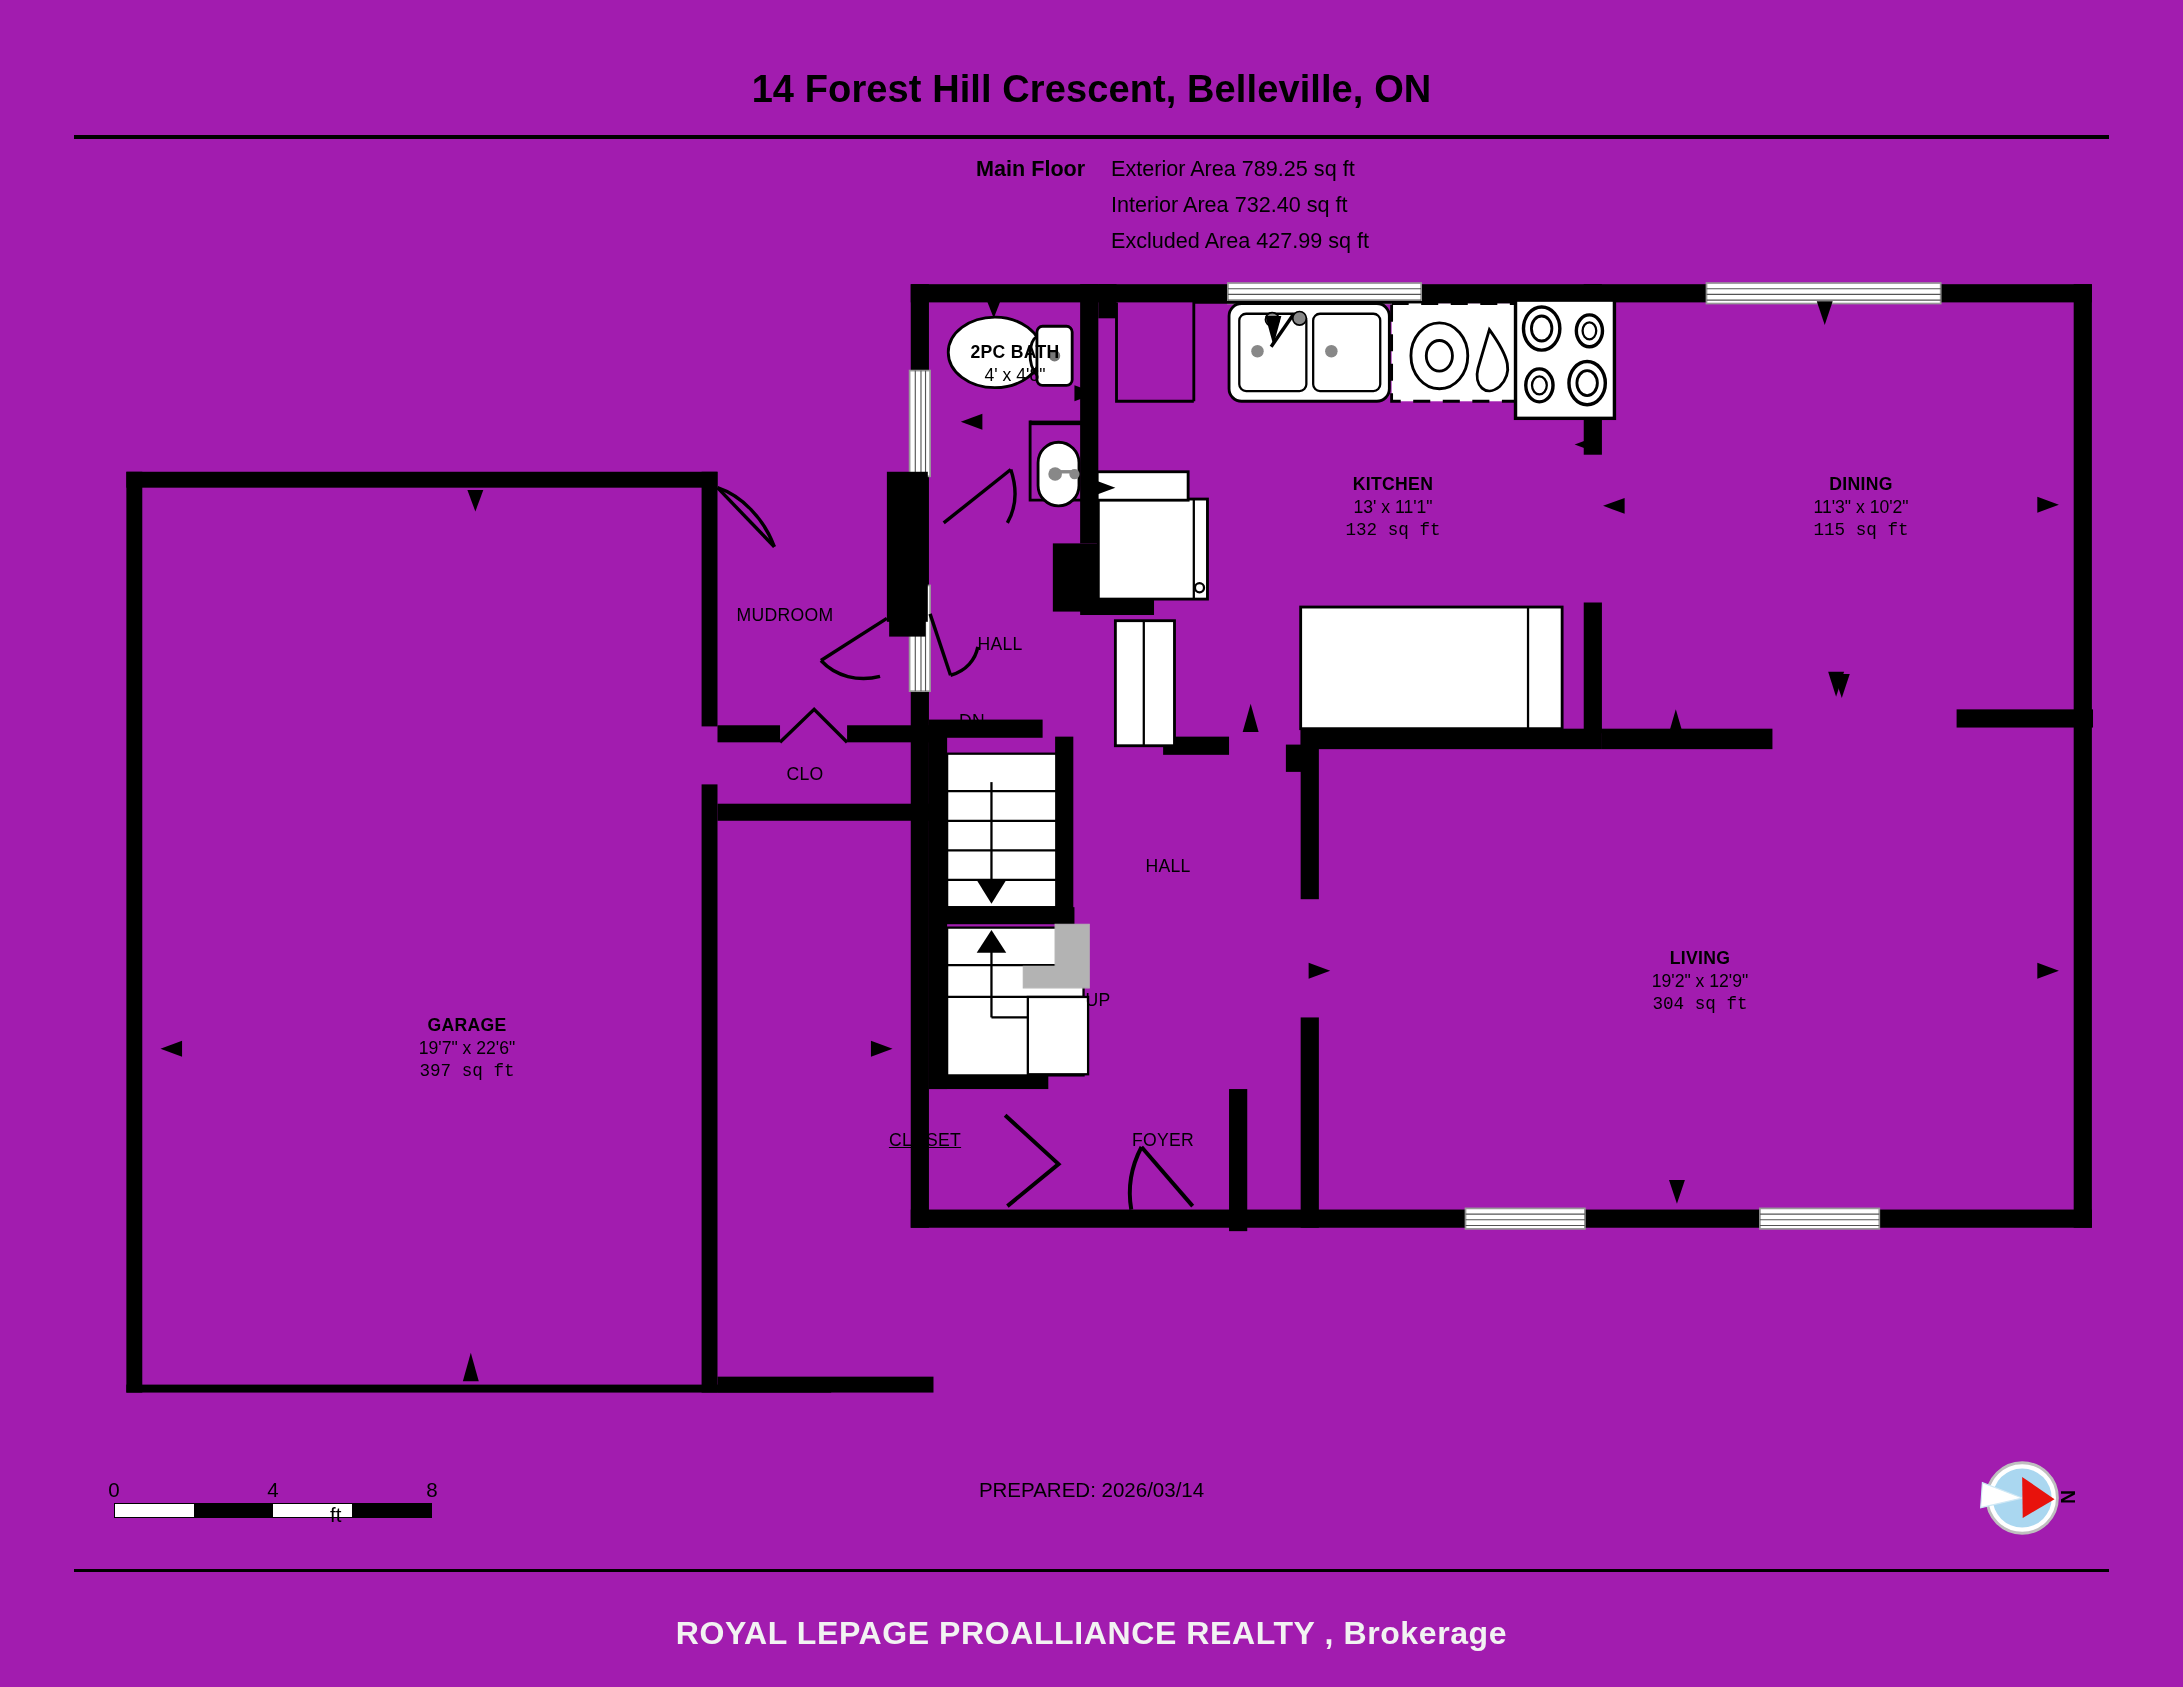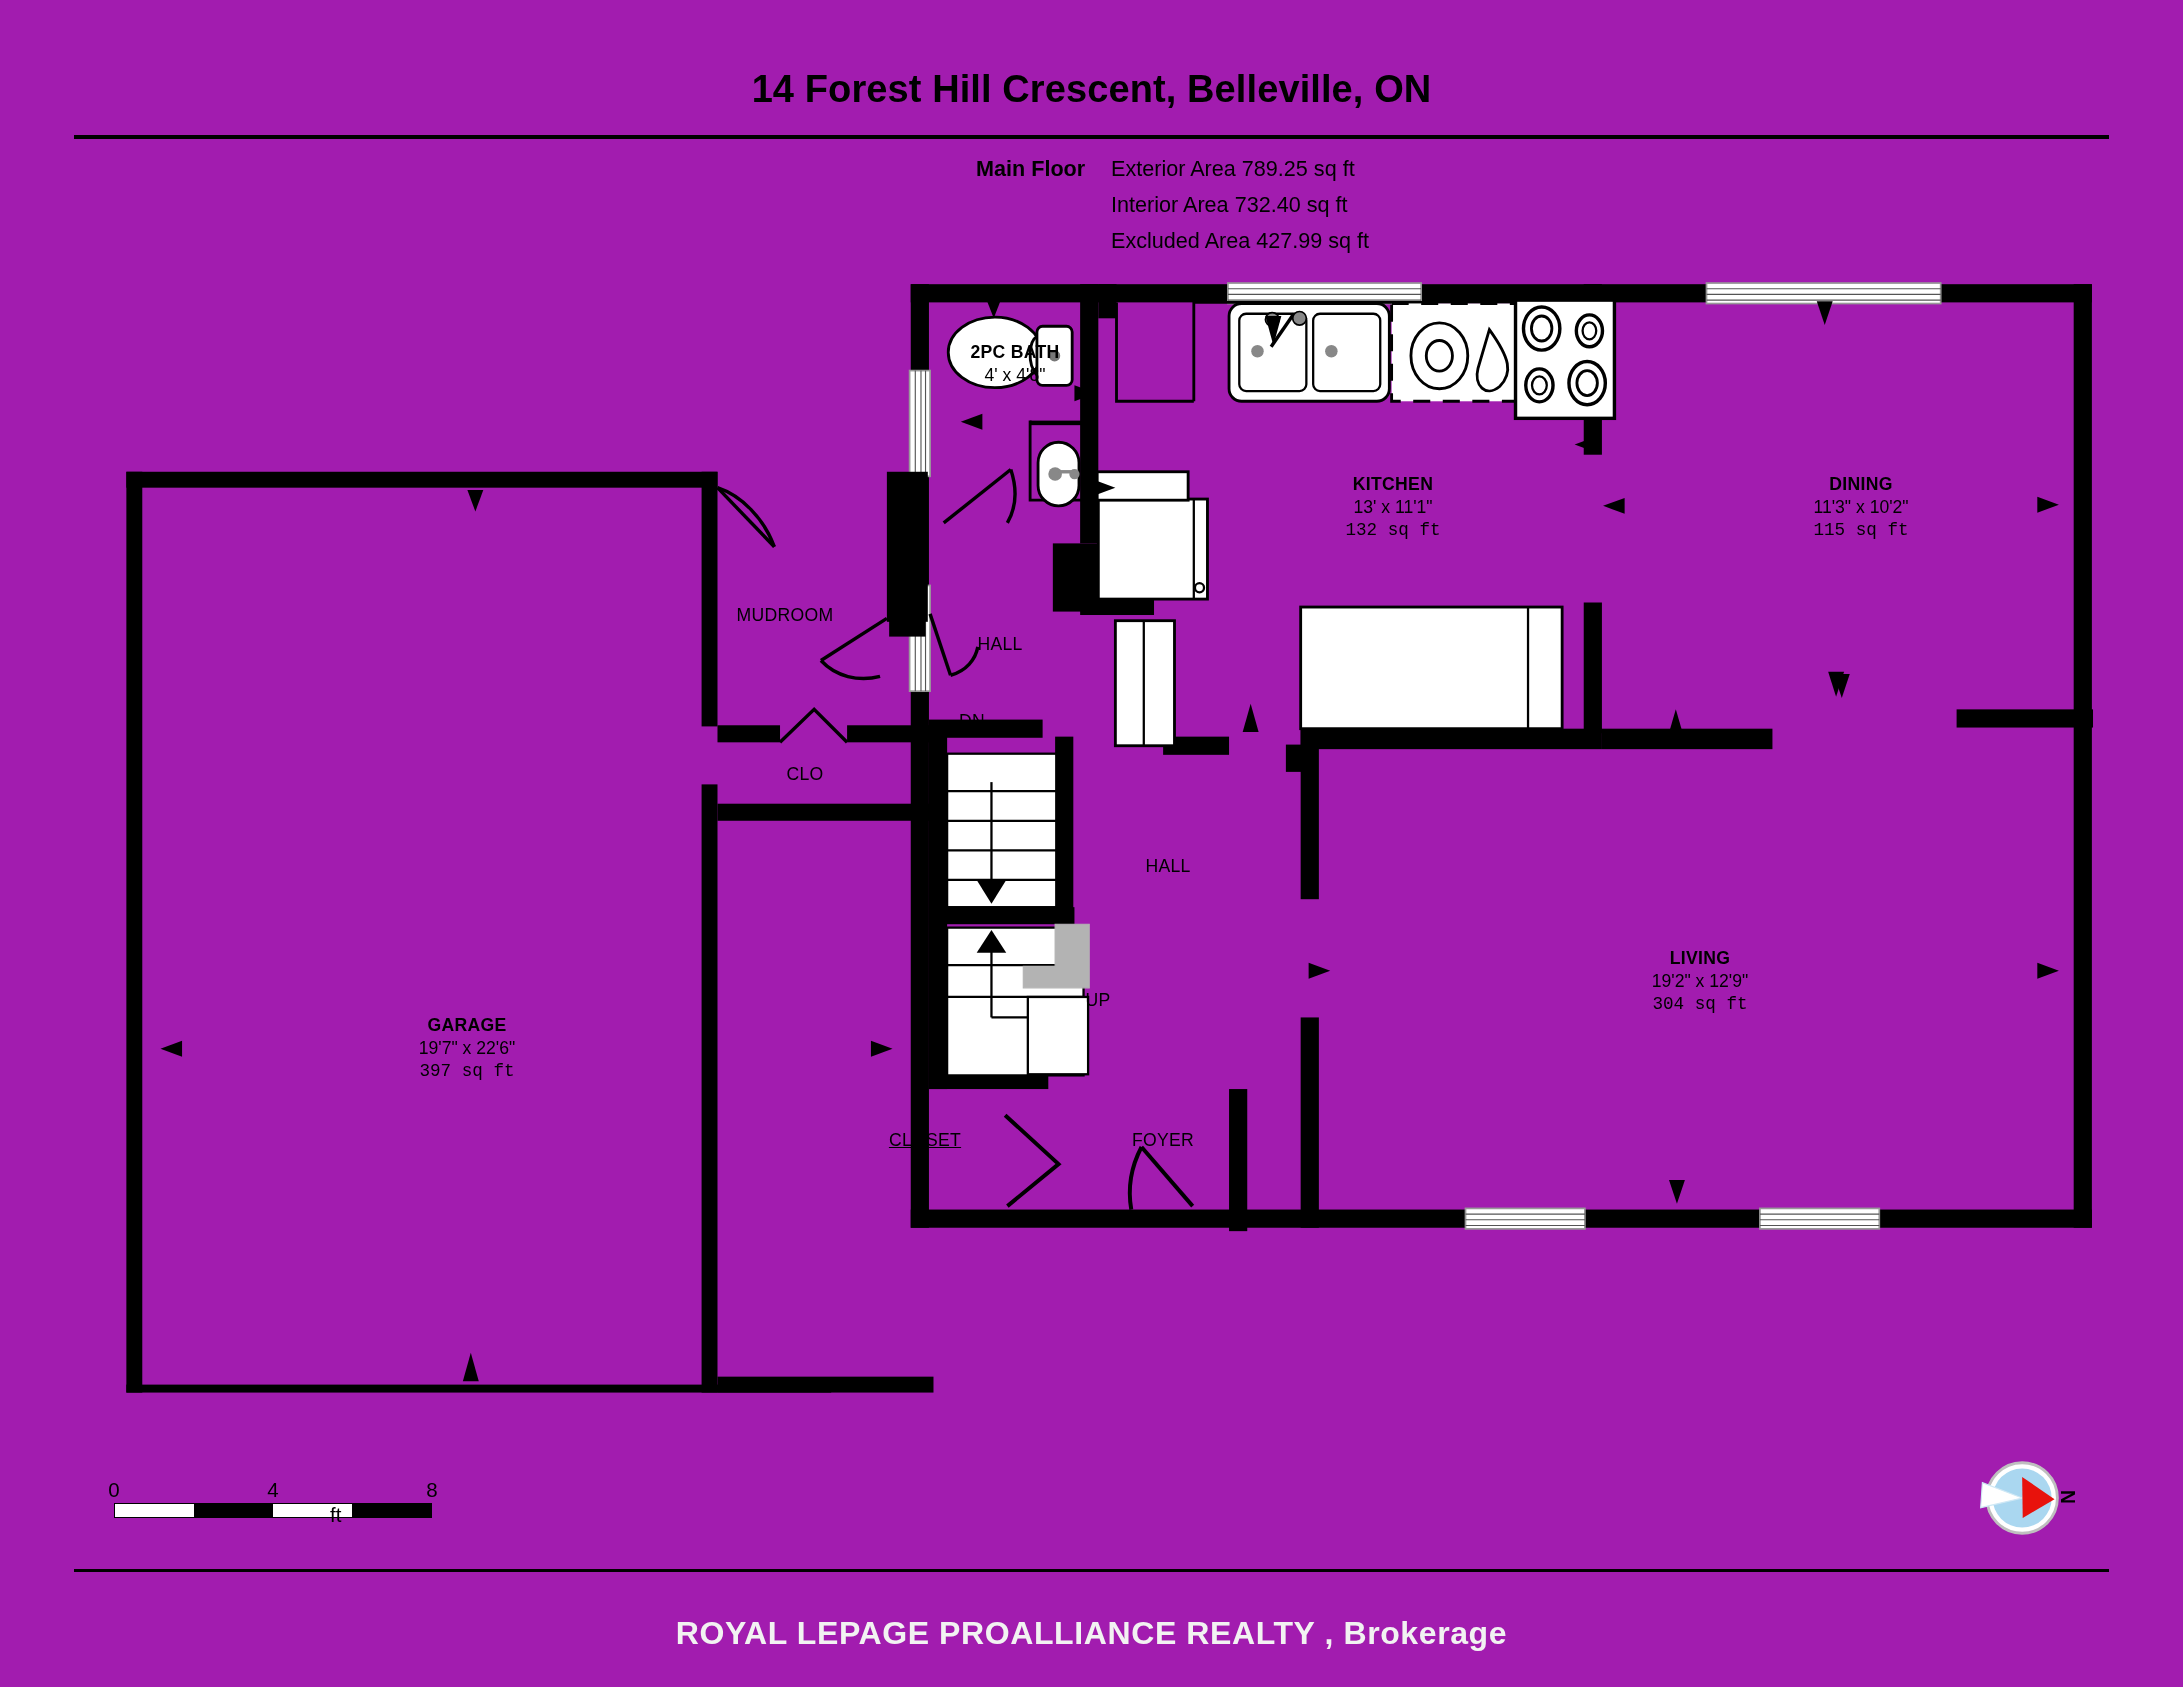--- a/index.html
+++ b/index.html
@@ -653,20 +653,21 @@
     </div>
     <div class="scale-bar">
       <div class="seg-w" style="width:25%"></div>
       <div class="seg-b" style="width:25%"></div>
       <div class="seg-w" style="width:25%"></div>
       <div class="seg-b" style="width:25%"></div>
     </div>
   </div>
   <div id="scale-unit">ft</div>
 
+  <div id="prepared-date">PREPARED: 2026/03/14</div>
 
   <svg id="compass" viewBox="0 0 200 190">
     <circle cx="95" cy="95" r="62" fill="#ffffff" stroke="#bfbfbf" stroke-width="5"></circle>
     <circle cx="95" cy="95" r="52" fill="#aad7f0"></circle>
     <polygon points="95,95 25,68 22,112" fill="#ffffff" stroke="#cfe8f5" stroke-width="2"></polygon>
     <polygon points="95,58 152,97 96,130" fill="#e8120c"></polygon>
   </svg>
   <div id="compass-n">N</div>
 
   <div id="footer-rule"></div>

